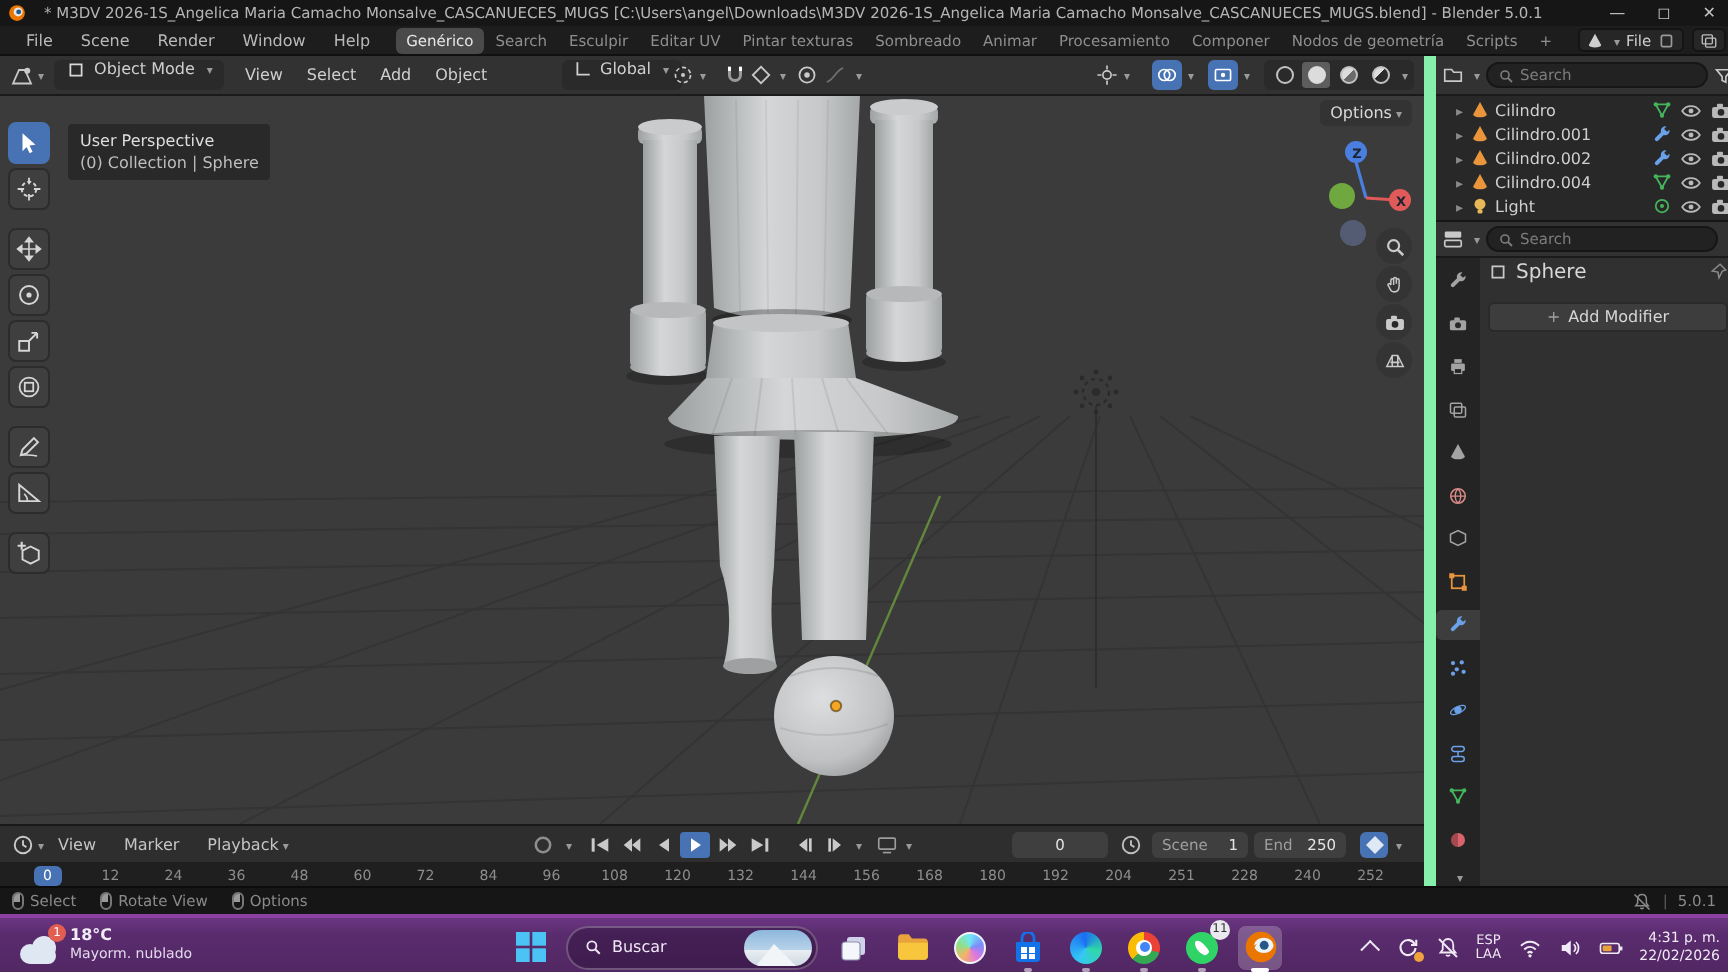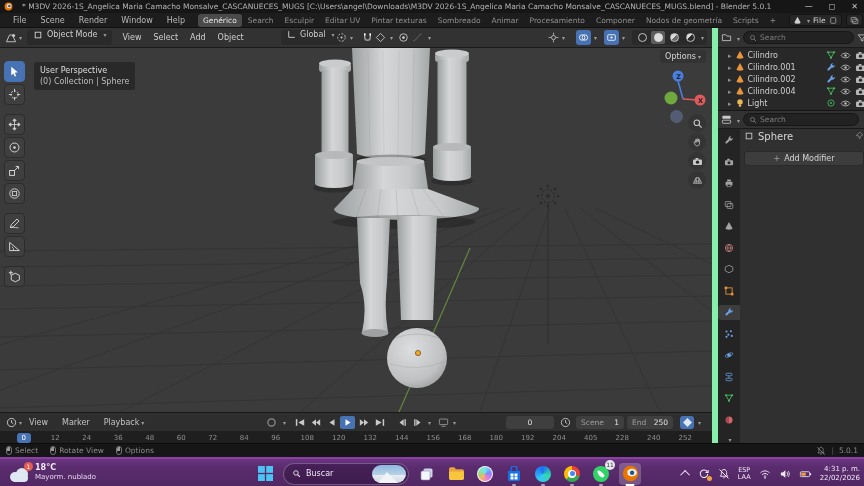--- a/index.html
+++ b/index.html
@@ -743,21 +743,21 @@
       <span class="tick">96</span>
       <span class="tick">108</span>
       <span class="tick">120</span>
       <span class="tick">132</span>
       <span class="tick">144</span>
       <span class="tick">156</span>
       <span class="tick">168</span>
       <span class="tick">180</span>
       <span class="tick">192</span>
       <span class="tick">204</span>
-      <span class="tick">405</span>
+      <span class="tick">251</span>
       <span class="tick">228</span>
       <span class="tick">240</span>
       <span class="tick">252</span>
     </div>
   </div>
 
   <div class="rpanel">
 
     <div class="ol-head">
       <svg class="ic" width="11" height="11" viewBox="0 0 16 16" style="color:#c9c9c9">

